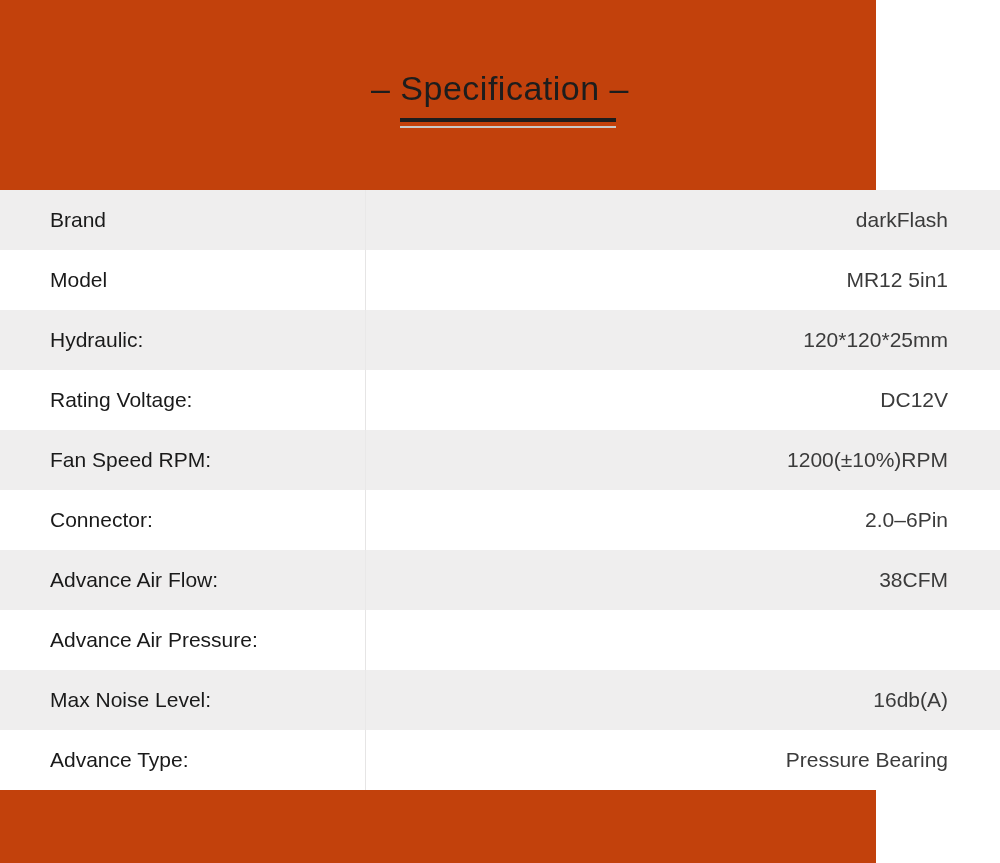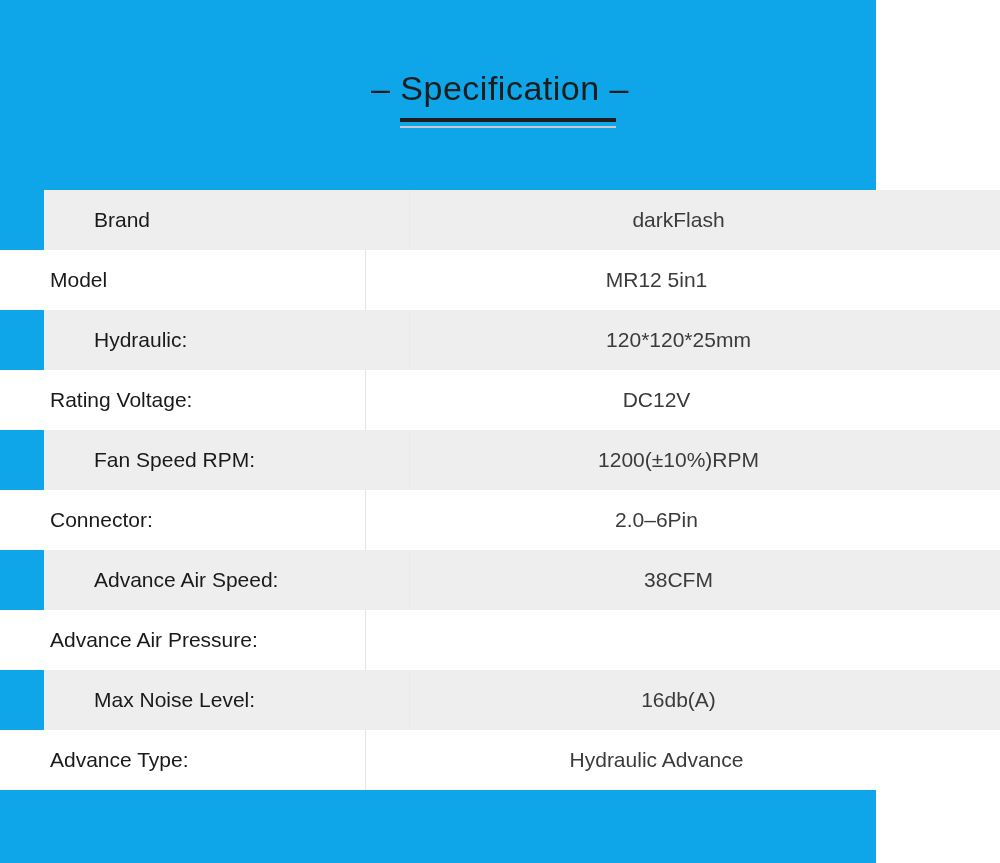--- a/index.html
+++ b/index.html
@@ -12,21 +12,21 @@
     height: 863px;
     overflow: hidden;
     font-family: "Liberation Sans", "DejaVu Sans", sans-serif;
     -webkit-font-smoothing: antialiased;
   }
 
   .page {
     position: relative;
     width: 876px;
     height: 863px;
-    background: #0ea5e9;
+    background: #c2410c;
   }
 
   
   .title-block {
     position: absolute;
     top: 66px;
     left: 0;
     width: 1000px;
     text-align: center;
   }
@@ -64,21 +64,21 @@
     left: 0;
     width: 1000px;
   }
   .spec-row {
     position: relative;
     display: flex;
     align-items: center;
     height: 60px;
     box-sizing: border-box;
   }
-  .spec-row.shade-gray  { background: #efeeee; margin-left: 44px; }
+  .spec-row.shade-gray  { background: #efeeee; }
   .spec-row.shade-white { background: #ffffff; }
 
   
   .spec-row::after {
     content: "";
     position: absolute;
     left: 365px;
     top: 0;
     width: 1px;
     height: 60px;
@@ -96,21 +96,21 @@
     font-weight: 400;
     color: #1a1a1a;
     line-height: 26px;
     white-space: nowrap;
   }
   .spec-value {
     flex: 1 1 auto;
     box-sizing: border-box;
     
     padding-right: 52px;
-    text-align: center;
+    text-align: right;
     font-size: 21px;
     font-weight: 300;
     color: #3b3b3b;
     line-height: 26px;
     white-space: nowrap;
   }
 </style>
 </head>
 <body>
 
@@ -143,29 +143,29 @@
       </div>
       <div class="spec-row shade-gray">
         <div class="spec-label">Fan Speed RPM:</div>
         <div class="spec-value">1200(±10%)RPM</div>
       </div>
       <div class="spec-row shade-white">
         <div class="spec-label">Connector:</div>
         <div class="spec-value">2.0–6Pin</div>
       </div>
       <div class="spec-row shade-gray">
-        <div class="spec-label">Advance Air Speed:</div>
+        <div class="spec-label">Advance Air Flow:</div>
         <div class="spec-value">38CFM</div>
       </div>
       <div class="spec-row shade-white">
         <div class="spec-label">Advance Air Pressure:</div>
       </div>
       <div class="spec-row shade-gray">
         <div class="spec-label">Max Noise Level:</div>
         <div class="spec-value">16db(A)</div>
       </div>
       <div class="spec-row shade-white">
         <div class="spec-label">Advance Type:</div>
-        <div class="spec-value">Hydraulic Advance</div>
+        <div class="spec-value">Pressure Bearing</div>
       </div>
     </div>
 
 </div>
 
 </body></html>

